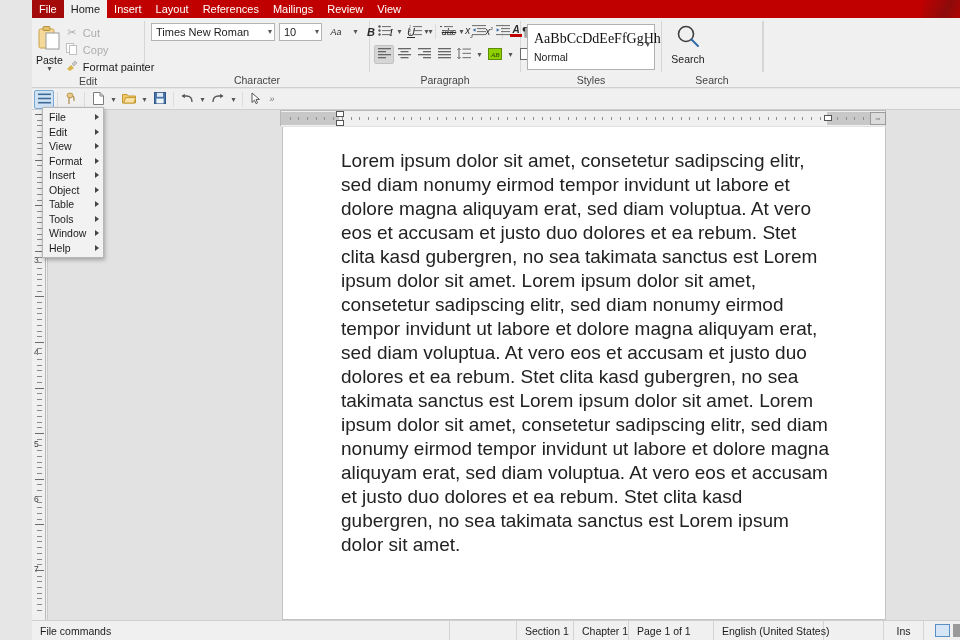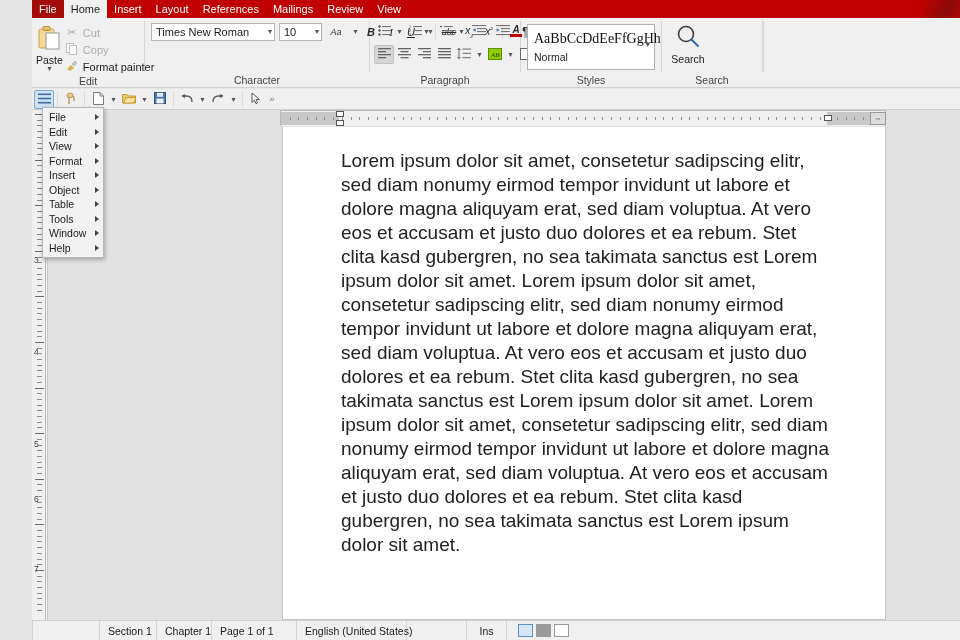--- a/index.html
+++ b/index.html
@@ -787,20 +787,21 @@
       <span class="mlbl">Window</span>
       <span class="marrow"></span>
     </div>
     <div class="menu-item">
       <span class="mlbl">Help</span>
       <span class="marrow"></span>
     </div>
   </div>
 
   <div class="status">
+    <div class="cell grow" style="border-right:none">File commands</div>
     <div class="cell" style="width:68px;border-left:1px solid #d4d4d4"></div>
     <div class="cell" style="width:57px">Section 1</div>
     <div class="cell" style="width:55px">Chapter 1</div>
     <div class="cell" style="width:85px">Page 1 of 1</div>
     <div class="cell" style="width:110px">English (United States)</div>
     <div class="cell" style="width:60px"></div>
     <div class="cell" style="width:40px;justify-content:center">Ins</div>
     <div class="cell" style="border-right:none;padding-right:6px">
       <span class="vm sel"></span>
       <span class="vm two"></span>

